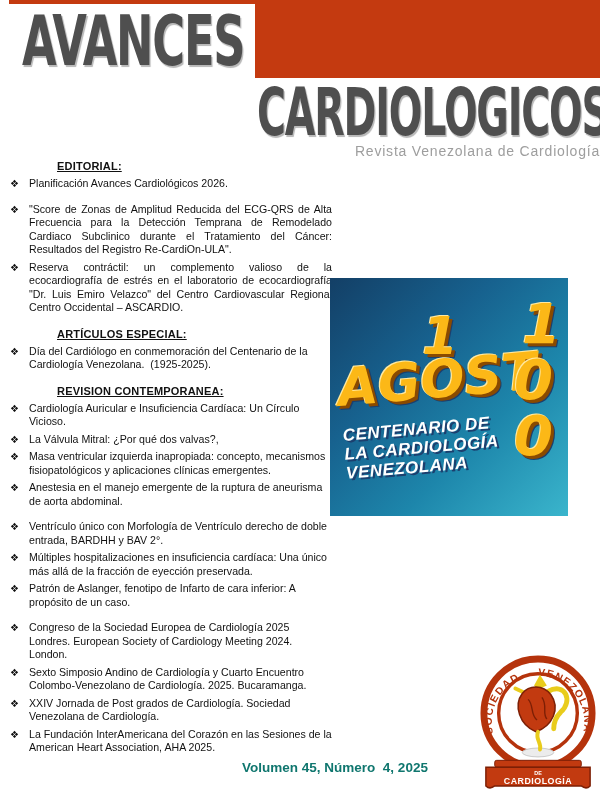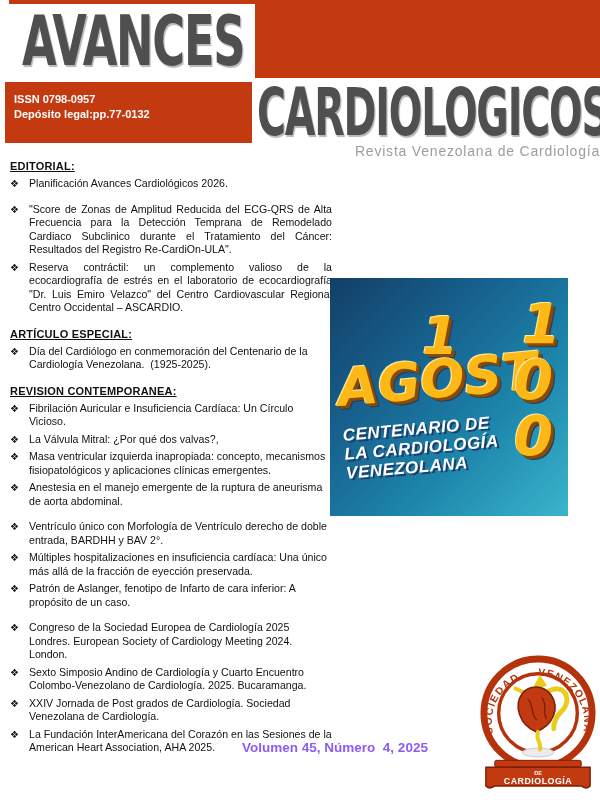--- a/index.html
+++ b/index.html
@@ -17,21 +17,21 @@
   .title-cardio{position:absolute;left:257px;top:82px;font-family:"DejaVu Sans",sans-serif;
       font-weight:bold;font-size:66px;line-height:62px;color:#4f4f4f;letter-spacing:-2px;
       transform:scaleX(0.60);transform-origin:left top;text-shadow:2px 2px 1px #b9b9b9;white-space:nowrap;}
   .subtitle{position:absolute;left:262px;top:144px;width:338px;text-align:right;color:#9e9e9e;
       font-size:14px;line-height:14px;letter-spacing:0.8px;white-space:nowrap;}
 
   
   .toc{position:absolute;left:10px;top:159px;width:322px;}
   .toc-section{margin-bottom:12px;}
   .toc-heading{font-weight:bold;font-size:11px;line-height:14px;text-decoration:underline;
-      letter-spacing:0.2px;margin-bottom:4px;color:#111;}
+      letter-spacing:0.2px;margin-bottom:4px;color:#111;margin-left:47px;}
   .toc-item{display:flex;margin-bottom:4px;font-size:10.6px;line-height:13.5px;color:#111;}
   .toc-item .bullet{flex:0 0 19px;font-size:10px;}
   .toc-item .toc-text{flex:1;}
   .toc-item.justify .toc-text{text-align:justify;}
 
   
   .poster{position:absolute;left:330px;top:278px;width:238px;height:238px;overflow:hidden;
       background:linear-gradient(135deg,#133f66 0%,#17628f 35%,#1d86ab 65%,#3ab5cc 100%);}
   .p-digit{position:absolute;font-family:"DejaVu Sans",sans-serif;font-weight:bold;font-style:italic;
       color:#fcb817;text-shadow:-1px -1px 0 #ffe9a0,3px 3px 0 #8a4a00,4px 4px 0 #1c3f6e;line-height:1;}
@@ -44,35 +44,31 @@
       text-shadow:-1px -1px 0 #ffe9a0,3px 3px 0 #8a4a00,4px 4px 0 #1c3f6e;transform:rotate(-5deg);
       transform-origin:left bottom;white-space:nowrap;}
   .p-caption{position:absolute;left:12px;top:148px;transform:rotate(-5deg);transform-origin:left top;
       font-weight:bold;font-style:italic;font-size:17px;line-height:19px;color:#ffffff;
       letter-spacing:0.5px;text-shadow:2px 2px 0 #1c3f6e;white-space:nowrap;}
 
   
   .seal{position:absolute;left:479px;top:650px;}
 
   
-  .footer{position:absolute;left:70px;top:740px;width:530px;text-align:center;font-weight:bold;
-      font-size:13.5px;color:#8b5cf6;}
+  .footer{position:absolute;left:70px;top:760px;width:530px;text-align:center;font-weight:bold;
+      font-size:13.5px;color:#0f766e;}
 </style>
 </head>
 <body>
 
 <div class="page">
 
   <div class="top-strip"></div>
   <div class="banner-right"></div>
   <div class="title-avances">AVANCES</div>
-  <div class="issn-box">
-    <div>ISSN 0798-0957</div>
-    <div>Depósito legal:pp.77-0132</div>
-  </div>
   <div class="title-cardio">CARDIOLOGICOS</div>
   <div class="subtitle">
     <div>Revista Venezolana de Cardiología</div>
   </div>
 
   <div class="toc">
       <div class="toc-section">
         <div class="toc-heading">EDITORIAL:</div>
         <div class="toc-item">
           <span class="bullet">❖</span>
@@ -83,31 +79,31 @@
         <div class="toc-item justify">
           <span class="bullet">❖</span>
           <span class="toc-text">"Score de Zonas de Amplitud Reducida del ECG-QRS de Alta Frecuencia para la Detección Temprana de Remodelado Cardiaco Subclinico durante el Tratamiento del Cáncer: Resultados del Registro Re-CardiOn-ULA".</span>
         </div>
         <div class="toc-item justify">
           <span class="bullet">❖</span>
           <span class="toc-text">Reserva contráctil: un complemento valioso de la ecocardiografía de estrés en el laboratorio de ecocardiografía "Dr. Luis Emiro Velazco" del Centro Cardiovascular Regional Centro Occidental – ASCARDIO.</span>
         </div>
       </div>
       <div class="toc-section">
-        <div class="toc-heading">ARTÍCULO ESPECIAL:</div>
+        <div class="toc-heading">ARTÍCULOS ESPECIAL:</div>
         <div class="toc-item">
           <span class="bullet">❖</span>
           <span class="toc-text">Día del Cardiólogo en conmemoración del Centenario de la Cardiología Venezolana.&nbsp; (1925-2025).</span>
         </div>
       </div>
       <div class="toc-section">
         <div class="toc-heading">REVISION CONTEMPORANEA:</div>
         <div class="toc-item">
           <span class="bullet">❖</span>
-          <span class="toc-text">Fibrilación Auricular e Insuficiencia Cardíaca: Un Círculo Vicioso.</span>
+          <span class="toc-text">Cardiología Auricular e Insuficiencia Cardíaca: Un Círculo Vicioso.</span>
         </div>
         <div class="toc-item">
           <span class="bullet">❖</span>
           <span class="toc-text">La Válvula Mitral: ¿Por qué dos valvas?,</span>
         </div>
         <div class="toc-item">
           <span class="bullet">❖</span>
           <span class="toc-text">Masa ventricular izquierda inapropiada: concepto, mecanismos fisiopatológicos y aplicaciones clínicas emergentes.</span>
         </div>
         <div class="toc-item">

